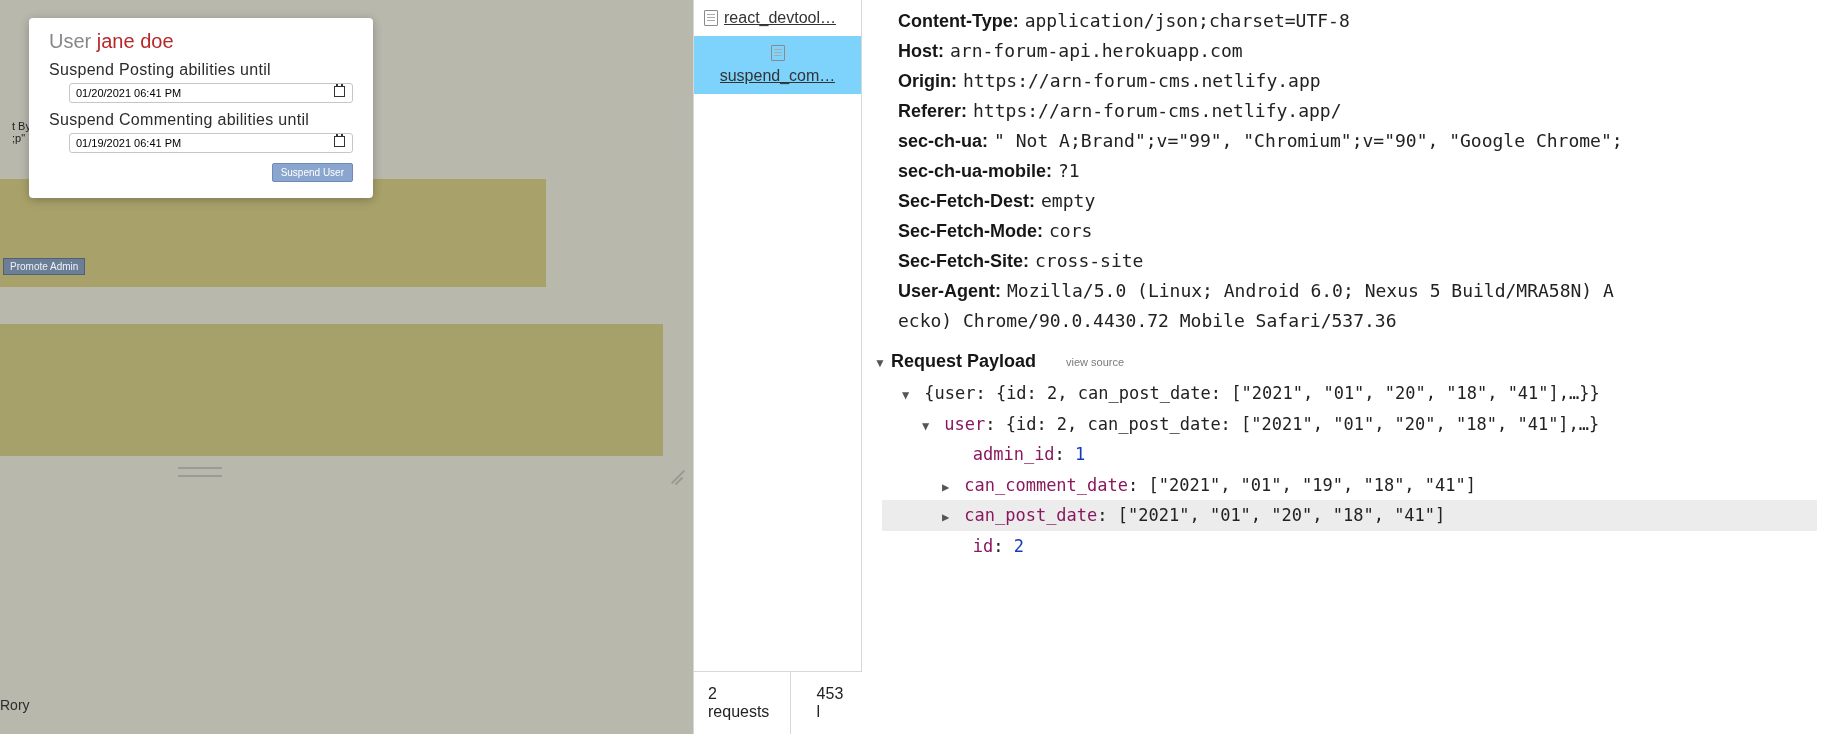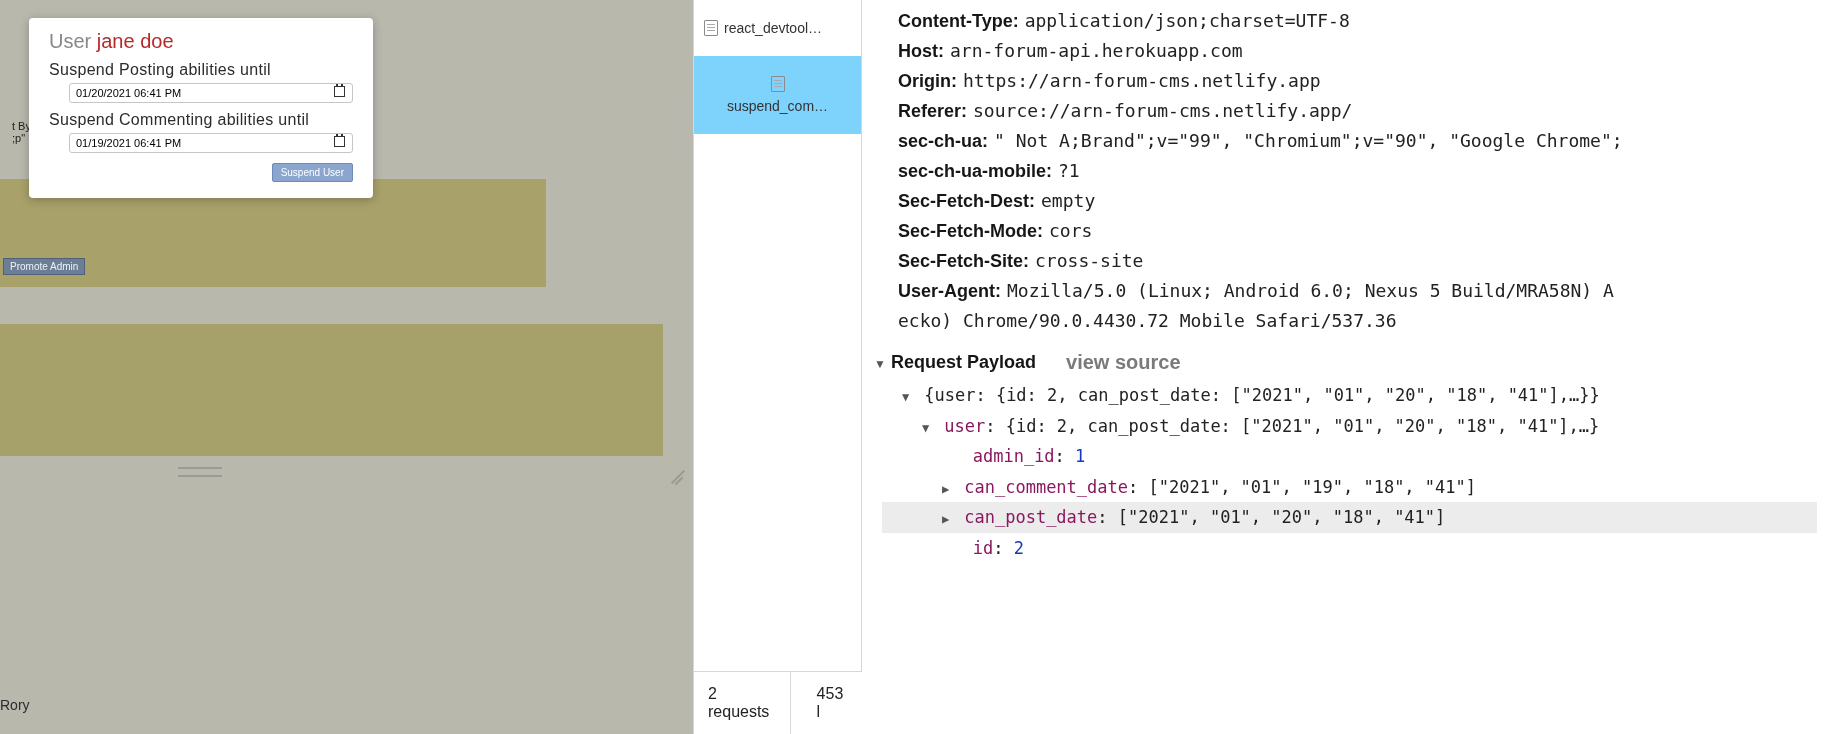--- a/index.html
+++ b/index.html
@@ -31,40 +31,40 @@
   .dt-wrap { position:relative;padding-left:20px; }
   .suspend-btn { float:right; margin-top:10px; font-size:10px; background:#8aa6cf; color:#fff; border:1px solid #6d8bb6; padding:3px 8px; cursor:pointer; border-radius:2px;}
   .modal::after{content:"";display:block;clear:both;}
 
   
   .splitter { position:absolute; left:676px; top:96px; width:10px; height:60px; border-left:2px solid #b7b7b1; border-right:2px solid #b7b7b1;}
 
   
   .devtools { flex:1; display:flex; height:100%; border-left:1px solid #d7d7d7; background:#fff;}
   .file-list { width:168px; border-right:1px solid #d7d7d7; background:#fff;}
-  .file-item { display:flex; align-items:center; gap:6px; padding:20px 10px; font-size:14px; color:#333; cursor:pointer;}
+  .file-item { display:flex; align-items:center; gap:6px; padding:9px 10px; font-size:16px; color:#333; cursor:pointer;text-decoration:underline;}
   .file-item.selected { background:#7dd3fc;flex-direction:column;}
   .file-icon { width:14px; height:16px; border:1px solid #8a8a8a; border-radius:1px; display:inline-block; position:relative;}
   .file-icon::before{content:"";position:absolute;top:3px;left:2px;right:2px;height:1px;background:#aaa;box-shadow:0 3px 0 #aaa, 0 6px 0 #aaa;}
   .file-label{ white-space:nowrap; overflow:hidden; text-overflow:ellipsis; max-width:130px;}
 
   .dev-main { flex:1; display:flex; flex-direction:column; overflow:hidden; position:relative;}
   .headers-block { padding:6px 20px 10px 36px; font-size:18px; color:#161616;}
   .headers-block .row{ padding:4px 0; }
   .headers-block .k{ font-weight:700; }
   .headers-block .v{ font-family: Menlo, Consolas, monospace; color:#222; margin-left:6px;}
   .ua-cont { font-family: Menlo, Consolas, monospace; color:#222; padding:4px 0 4px 0;}
 
   .payload-block { padding:4px 12px 0 0; font-size:18px; }
   .payload-title-row{ display:flex; align-items:center; gap:30px; padding:2px 0 6px 12px;}
   .tri{ display:inline-block; font-size:12px; color:#555; width:12px;}
   .tri.down::before{content:"▼";}
   .tri.right::before{content:"▶";}
   .payload-title{ font-weight:700; color:#161616;}
-  .view-source{ color:#7a7a7a; cursor:pointer; font-size:20px;font-weight:bold;}
+  .view-source{ color:#7a7a7a; cursor:pointer; font-size:11px;}
 
   .json-tree { font-family: Menlo, Consolas, monospace; font-size:17px; line-height:1.8; padding-left:20px;}
   .json-row { white-space:pre; }
   .json-indent-1{ padding-left:20px;}
   .json-indent-2{ padding-left:40px;}
   .json-indent-3{ padding-left:60px;}
   .json-key{ color:#8a185f; }
   .json-num{ color:#1539bf; }
   .json-punc{ color:#222; }
   .json-brackets{ color:#222;}
@@ -144,21 +144,21 @@
         <div class="cell" style="border-right:none">453 l</div>
       </div>
     </div>
 
     <div class="dev-main">
 
       <div class="headers-block">
         <div class="row"><span class="k">Content-Type:</span><span class="v">application/json;charset=UTF-8</span></div>
         <div class="row"><span class="k">Host:</span><span class="v">arn-forum-api.herokuapp.com</span></div>
         <div class="row"><span class="k">Origin:</span><span class="v">https://arn-forum-cms.netlify.app</span></div>
-        <div class="row"><span class="k">Referer:</span><span class="v">source://arn-forum-cms.netlify.app/</span></div>
+        <div class="row"><span class="k">Referer:</span><span class="v">https://arn-forum-cms.netlify.app/</span></div>
         <div class="row"><span class="k">sec-ch-ua:</span><span class="v">" Not A;Brand";v="99", "Chromium";v="90", "Google Chrome";</span></div>
         <div class="row"><span class="k">sec-ch-ua-mobile:</span><span class="v">?1</span></div>
         <div class="row"><span class="k">Sec-Fetch-Dest:</span><span class="v">empty</span></div>
         <div class="row"><span class="k">Sec-Fetch-Mode:</span><span class="v">cors</span></div>
         <div class="row"><span class="k">Sec-Fetch-Site:</span><span class="v">cross-site</span></div>
         <div class="row"><span class="k">User-Agent:</span><span class="v">Mozilla/5.0 (Linux; Android 6.0; Nexus 5 Build/MRA58N) A</span></div>
         <div class="ua-cont">ecko) Chrome/90.0.4430.72 Mobile Safari/537.36</div>
       </div>
 
       <div class="payload-block">

